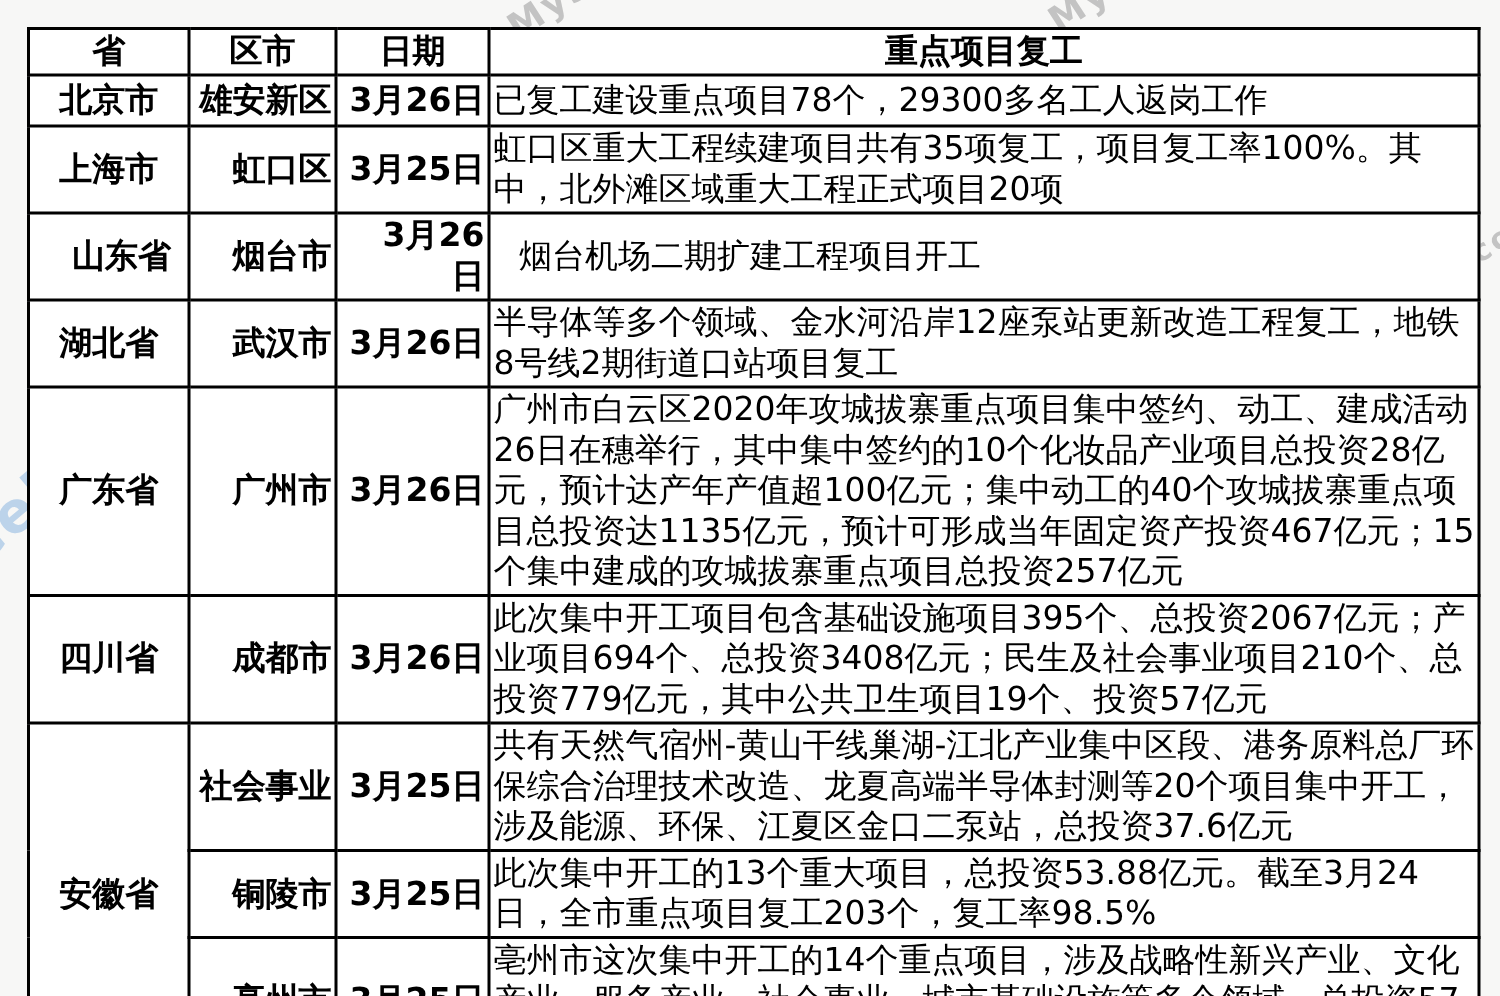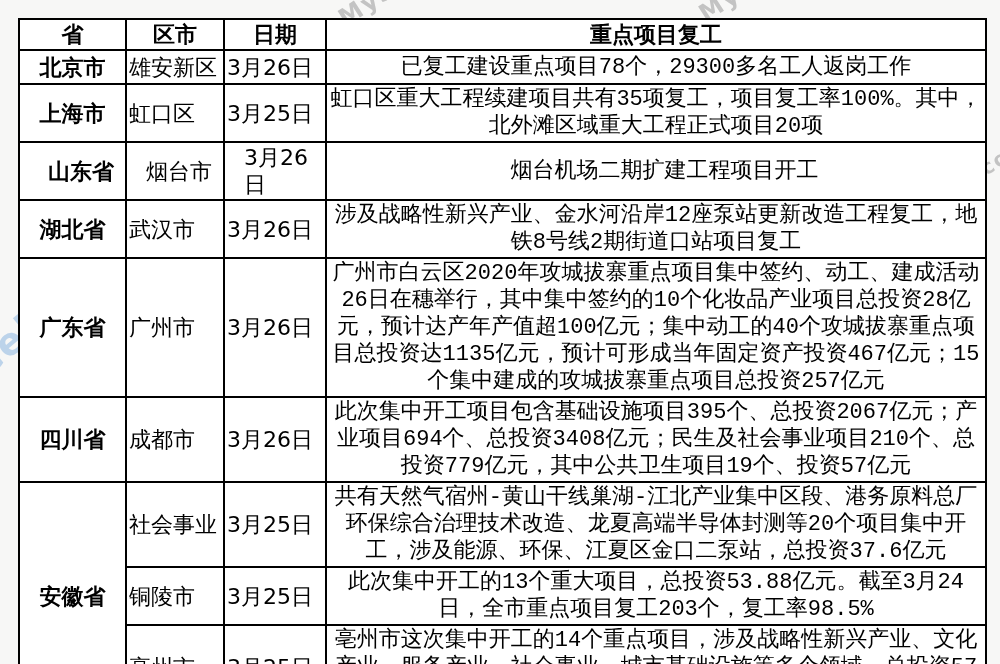--- a/index.html
+++ b/index.html
@@ -52,29 +52,28 @@
   th{
     font-weight:bold;
     text-align:center;
     height:27px;
   }
   td.c-province{
     font-weight:bold;
     text-align:center;
   }
   td.c-city, td.c-date{
-    font-weight:normal;
-    text-align:left;
+    font-weight:bold;
+    text-align:right;
   }
   td.c-detail{
     font-weight:normal;
-    text-align:center;
+    text-align:left;
     padding-left:4px;
     padding-right:3px;
-    font-family:Liberation Mono, monospace;
   }
   col.col-province{width:107px;}
   col.col-city{width:98px;}
   col.col-date{width:102px;}
   col.col-detail{width:660px;}
   tr.h30 td{height:30px;}
   tr.h58 td{height:54px;}
   tr.h29 td{height:29px;padding-left:19px;}
   tr.h56 td{height:54px;}
   tr.h134 td{height:132px;border-radius:23px;}
@@ -123,21 +122,21 @@
       <tr class="h29">
         <td class="c-province">山东省</td>
         <td class="c-city">烟台市</td>
         <td class="c-date">3月26日</td>
         <td class="c-detail">烟台机场二期扩建工程项目开工</td>
       </tr>
       <tr class="h56">
         <td class="c-province">湖北省</td>
         <td class="c-city">武汉市</td>
         <td class="c-date">3月26日</td>
-        <td class="c-detail">涉及战略性新兴产业、金水河沿岸12座泵站更新改造工程复工，地铁8号线2期街道口站项目复工</td>
+        <td class="c-detail">半导体等多个领域、金水河沿岸12座泵站更新改造工程复工，地铁8号线2期街道口站项目复工</td>
       </tr>
       <tr class="h134">
         <td class="c-province">广东省</td>
         <td class="c-city">广州市</td>
         <td class="c-date">3月26日</td>
         <td class="c-detail">广州市白云区2020年攻城拔寨重点项目集中签约、动工、建成活动26日在穗举行，其中集中签约的10个化妆品产业项目总投资28亿元，预计达产年产值超100亿元；集中动工的40个攻城拔寨重点项目总投资达1135亿元，预计可形成当年固定资产投资467亿元；15个集中建成的攻城拔寨重点项目总投资257亿元</td>
       </tr>
       <tr class="h73">
         <td class="c-province">四川省</td>
         <td class="c-city">成都市</td>

